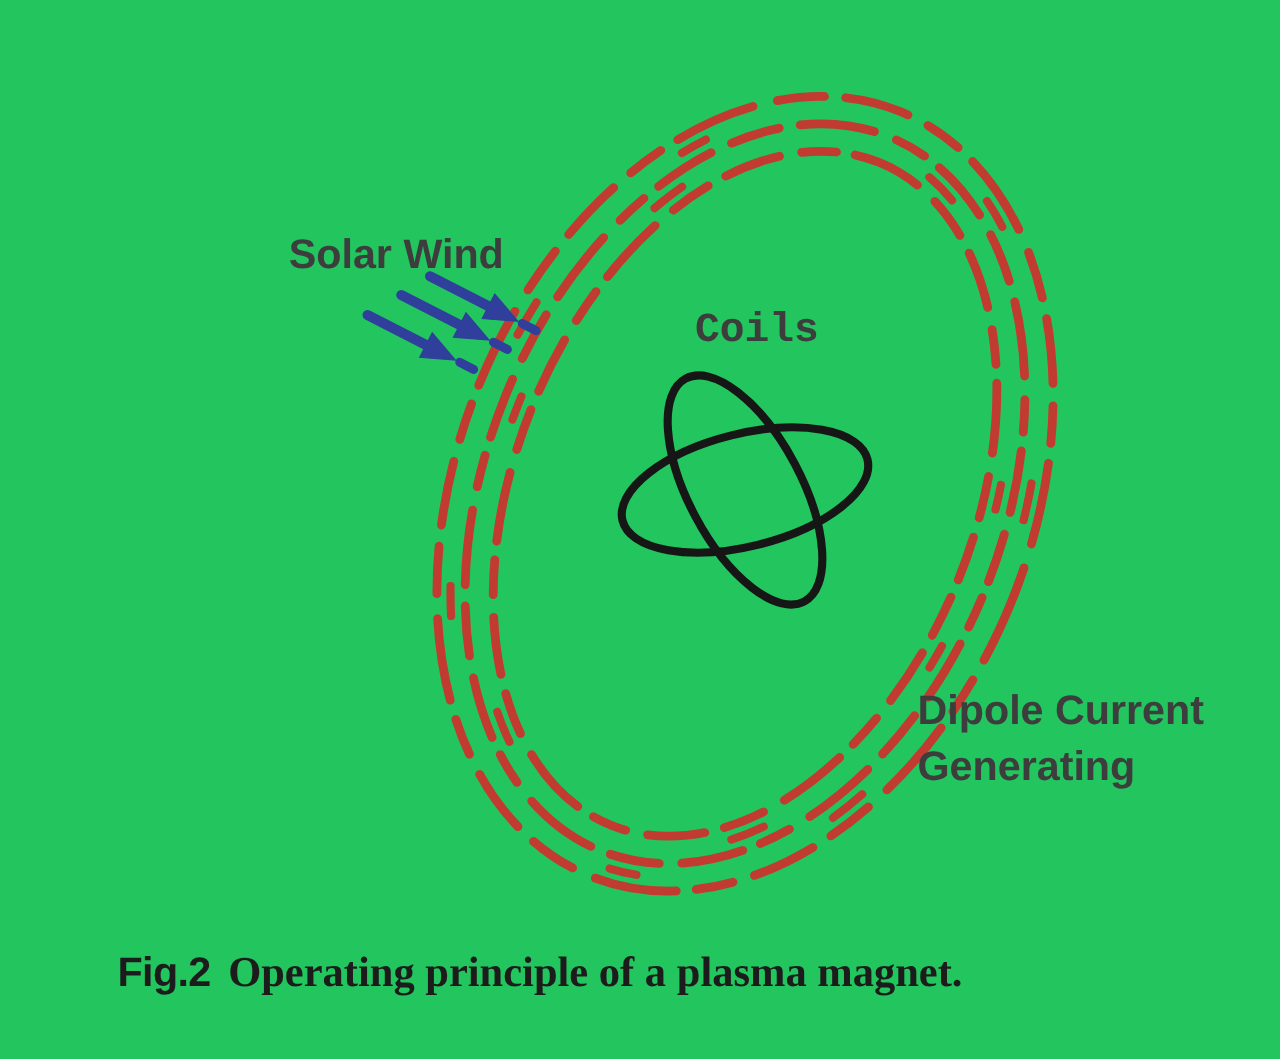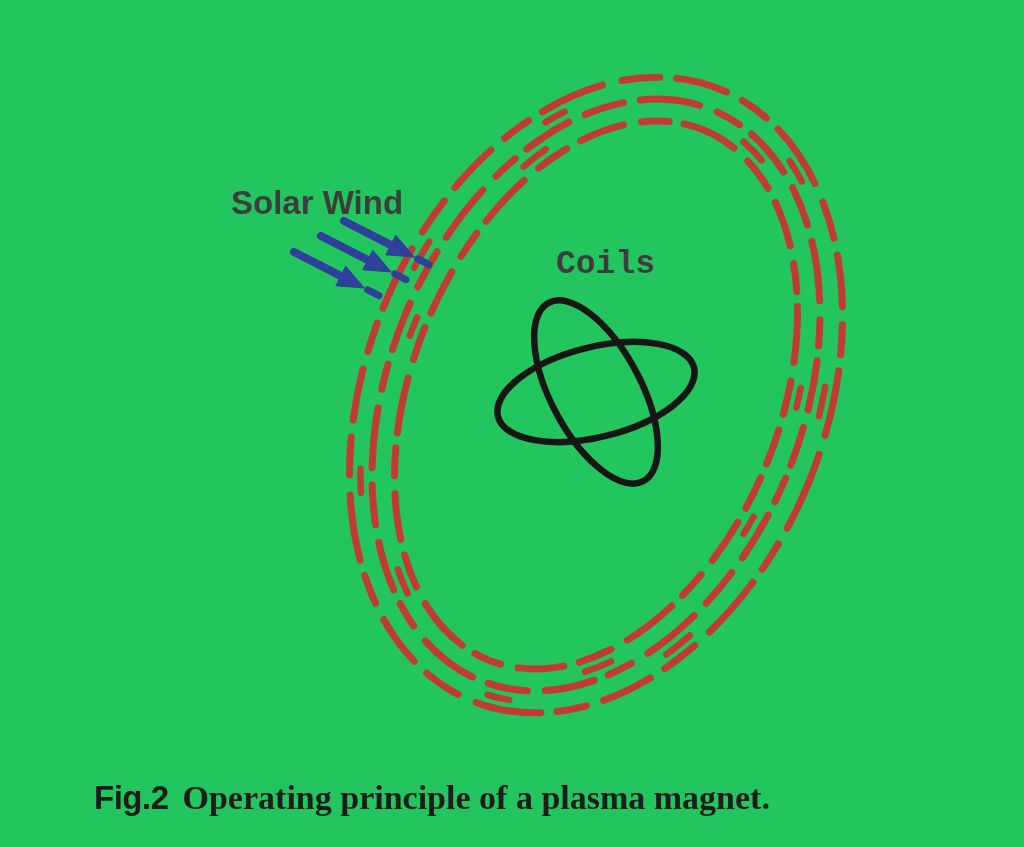--- a/index.html
+++ b/index.html
@@ -35,21 +35,20 @@
     top: 545px;
     line-height: 45px;
     white-space: nowrap;
   }
   .caption {
     position: absolute;
     left: 94px;
     top: 759px;
     white-space: nowrap;
     color: #1c1c1c;
-    margin-top: 20px;
   }
   .caption .tag {
     font-family: "Liberation Sans", sans-serif;
     font-weight: 700;
     font-size: 33px;
     letter-spacing: -0.5px;
     margin-right: 14px;
   }
   .caption .text {
     font-family: "Liberation Serif", serif;
@@ -92,19 +91,21 @@
         <use href="#swa" transform="translate(294,252)"></use>
       </g>
     </g>
   </svg>
 
   <div class="label label-solar-wind">Solar Wind</div>
 
   <div class="label label-coils">Coils</div>
 
   <div class="label label-dipole">
+    <div>Dipole Current</div>
+    <div>Generating</div>
   </div>
 
   <div class="caption">
     <span class="tag">Fig.2</span><span class="text">Operating principle of a plasma magnet.</span>
   </div>
 
 </div>
 
 </body></html>

